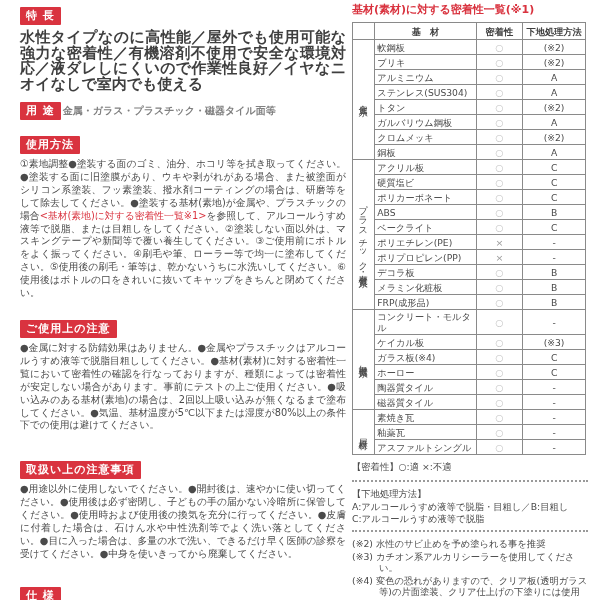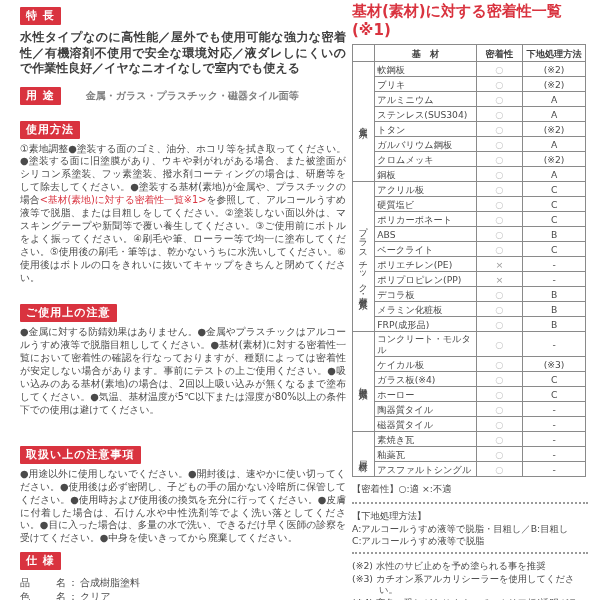--- a/index.html
+++ b/index.html
@@ -11,40 +11,40 @@
   .page{position:relative;width:600px;height:592px;background:#fff;}
 
   
   .left-col{position:absolute;left:20px;top:4px;width:326px;}
   .badge{
     display:inline-block;background:#d9333f;color:#fff;font-weight:bold;
     font-size:11px;line-height:1;padding:3px 6px 4px;letter-spacing:1px;
     border-radius:1px;
   }
   .sec{margin-bottom:10px;}
-  .sec-features p{font-size:12px;font-weight:600;color:#3f3f3f;
+  .sec-features p{font-size:15px;font-weight:600;color:#3f3f3f;
     line-height:15.5px;margin:5px 0 0;text-align:justify;}
-  .sec-uses{display:flex;align-items:center;gap:25px;margin-bottom:13px;}
+  .sec-uses{display:flex;align-items:center;gap:2px;margin-bottom:13px;}
   .inline-text{font-size:10px;color:#808080;font-weight:600;}
   .body-para{font-size:9.8px;font-weight:500;color:#4a4a4a;line-height:12.9px;
     margin:4px 0 0;text-align:justify;}
   .sec-howto{margin-bottom:17px;}
   .sec-precautions{margin-bottom:26px;}
-  .sec-handling{margin-bottom:4px;}
+  .sec-handling{margin-bottom:23px;}
   .red-ref{color:#d9333f;}
   .spec-rows{margin-top:6px;}
   .spec-row{display:flex;font-size:10px;color:#4a4a4a;font-weight:500;
     line-height:13.5px;}
   .spec-label{width:46px;text-align:justify;text-align-last:justify;flex:none;}
   .spec-colon{flex:none;margin:0 2px;}
   .spec-value{flex:1;}
 
   
   .right-col{position:absolute;left:352px;top:2px;width:236px;}
-  .tbl-title{color:#d9333f;font-weight:bold;font-size:15px;margin:0 0 5px;}
+  .tbl-title{color:#d9333f;font-weight:bold;font-size:11px;margin:0 0 5px;}
   table.adhesion{border-collapse:collapse;width:234px;table-layout:fixed;}
   table.adhesion th,table.adhesion td{
     border:1px solid #8a8a8a;font-size:9.2px;color:#4a4a4a;
     padding:1px 2px;height:12px;line-height:11px;background:#fff;font-weight:500;
   }
   table.adhesion thead th{font-weight:bold;text-align:center;color:#3f3f3f;height:14px;}
   table.adhesion{border:1.5px solid #555;padding-left:28px;}
   col.c-group{width:22px;} col.c-mat{width:100px;}
   col.c-adh{width:46px;} col.c-trt{width:62px;}
   td.mat{text-align:left;padding-left:6px;}

